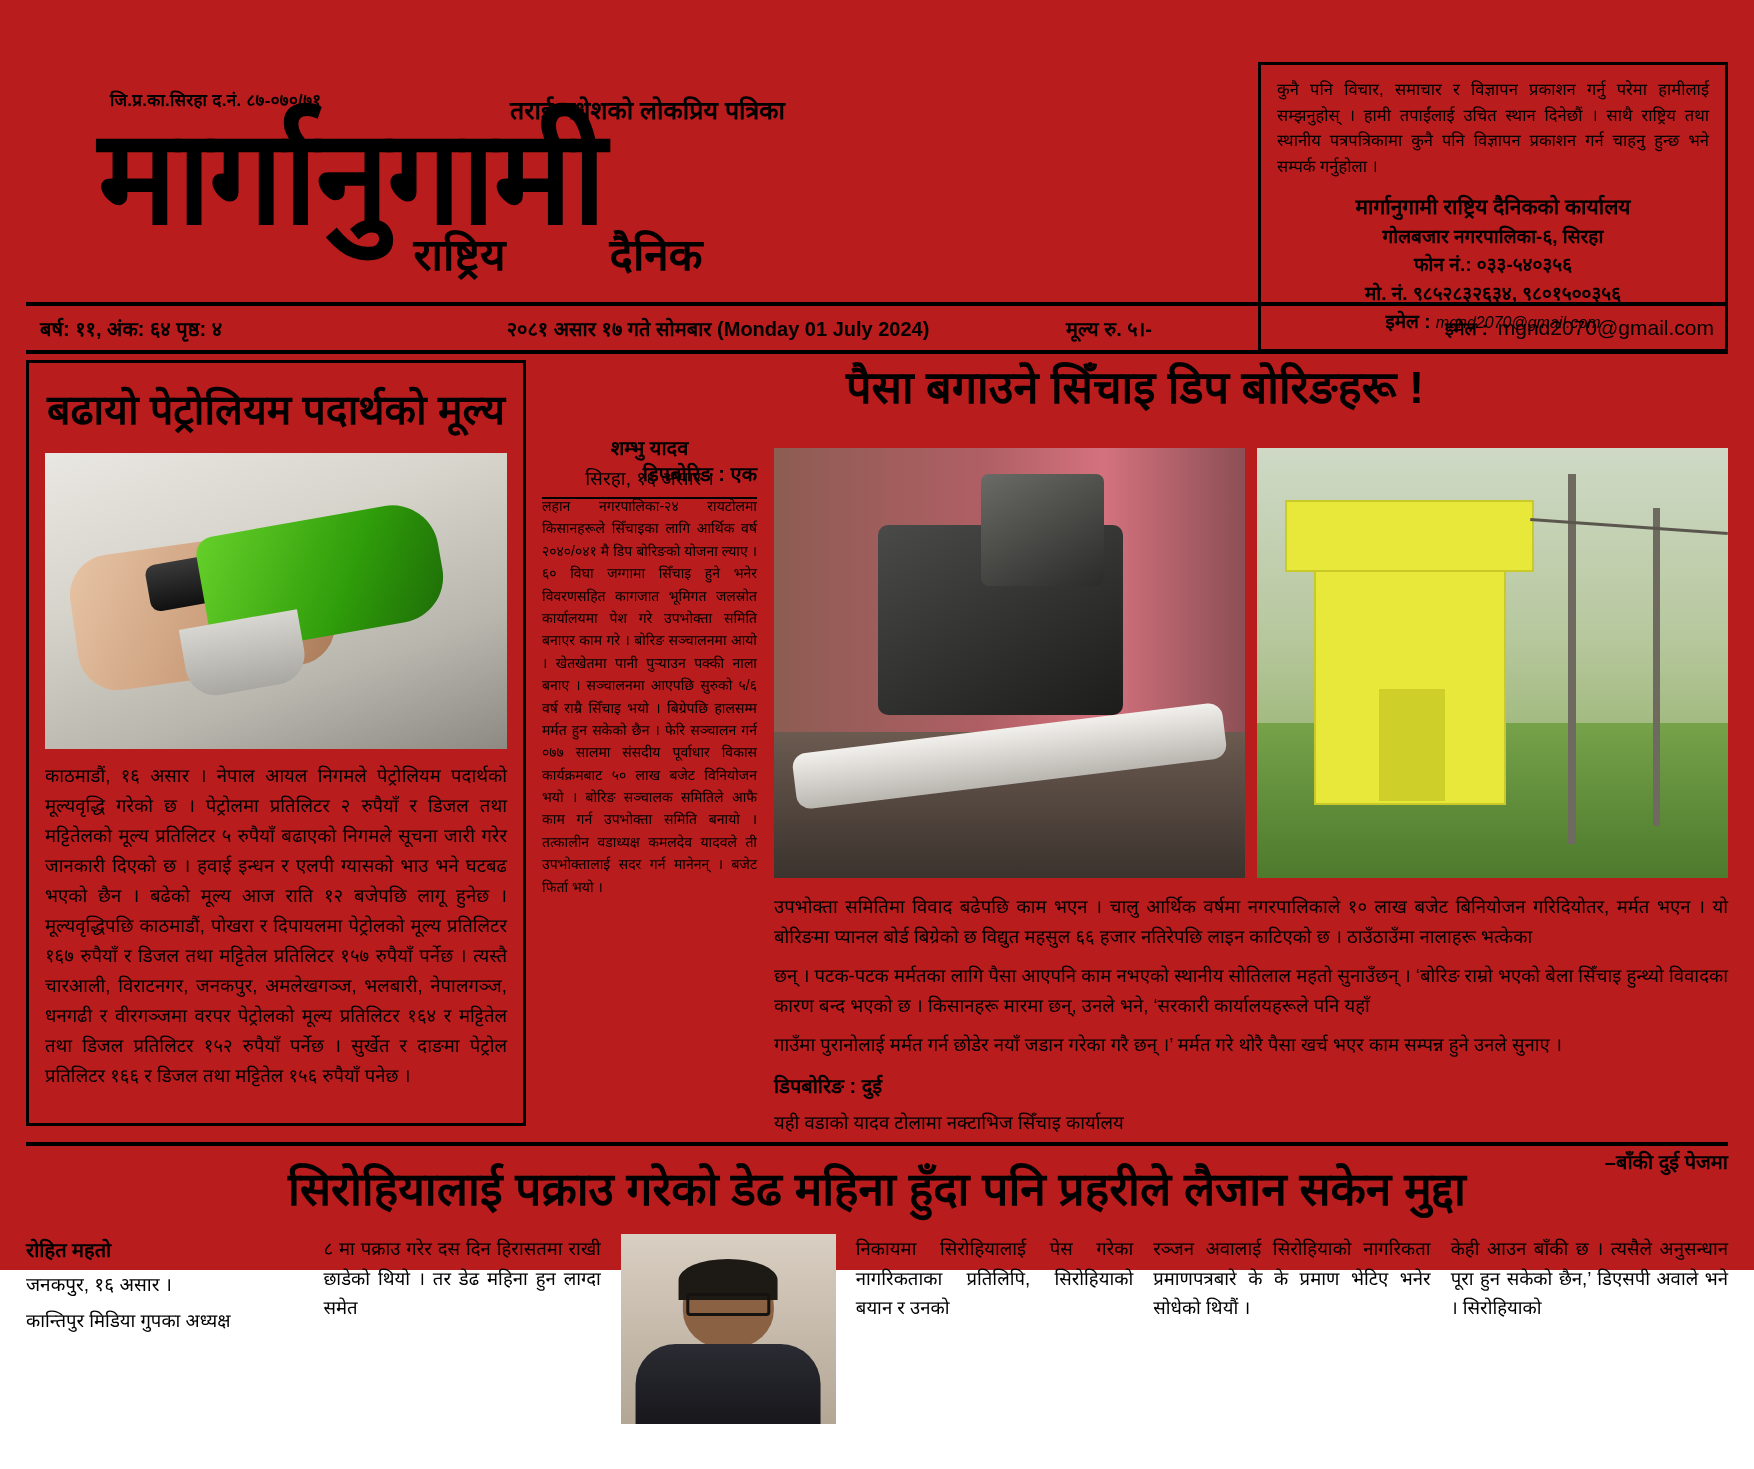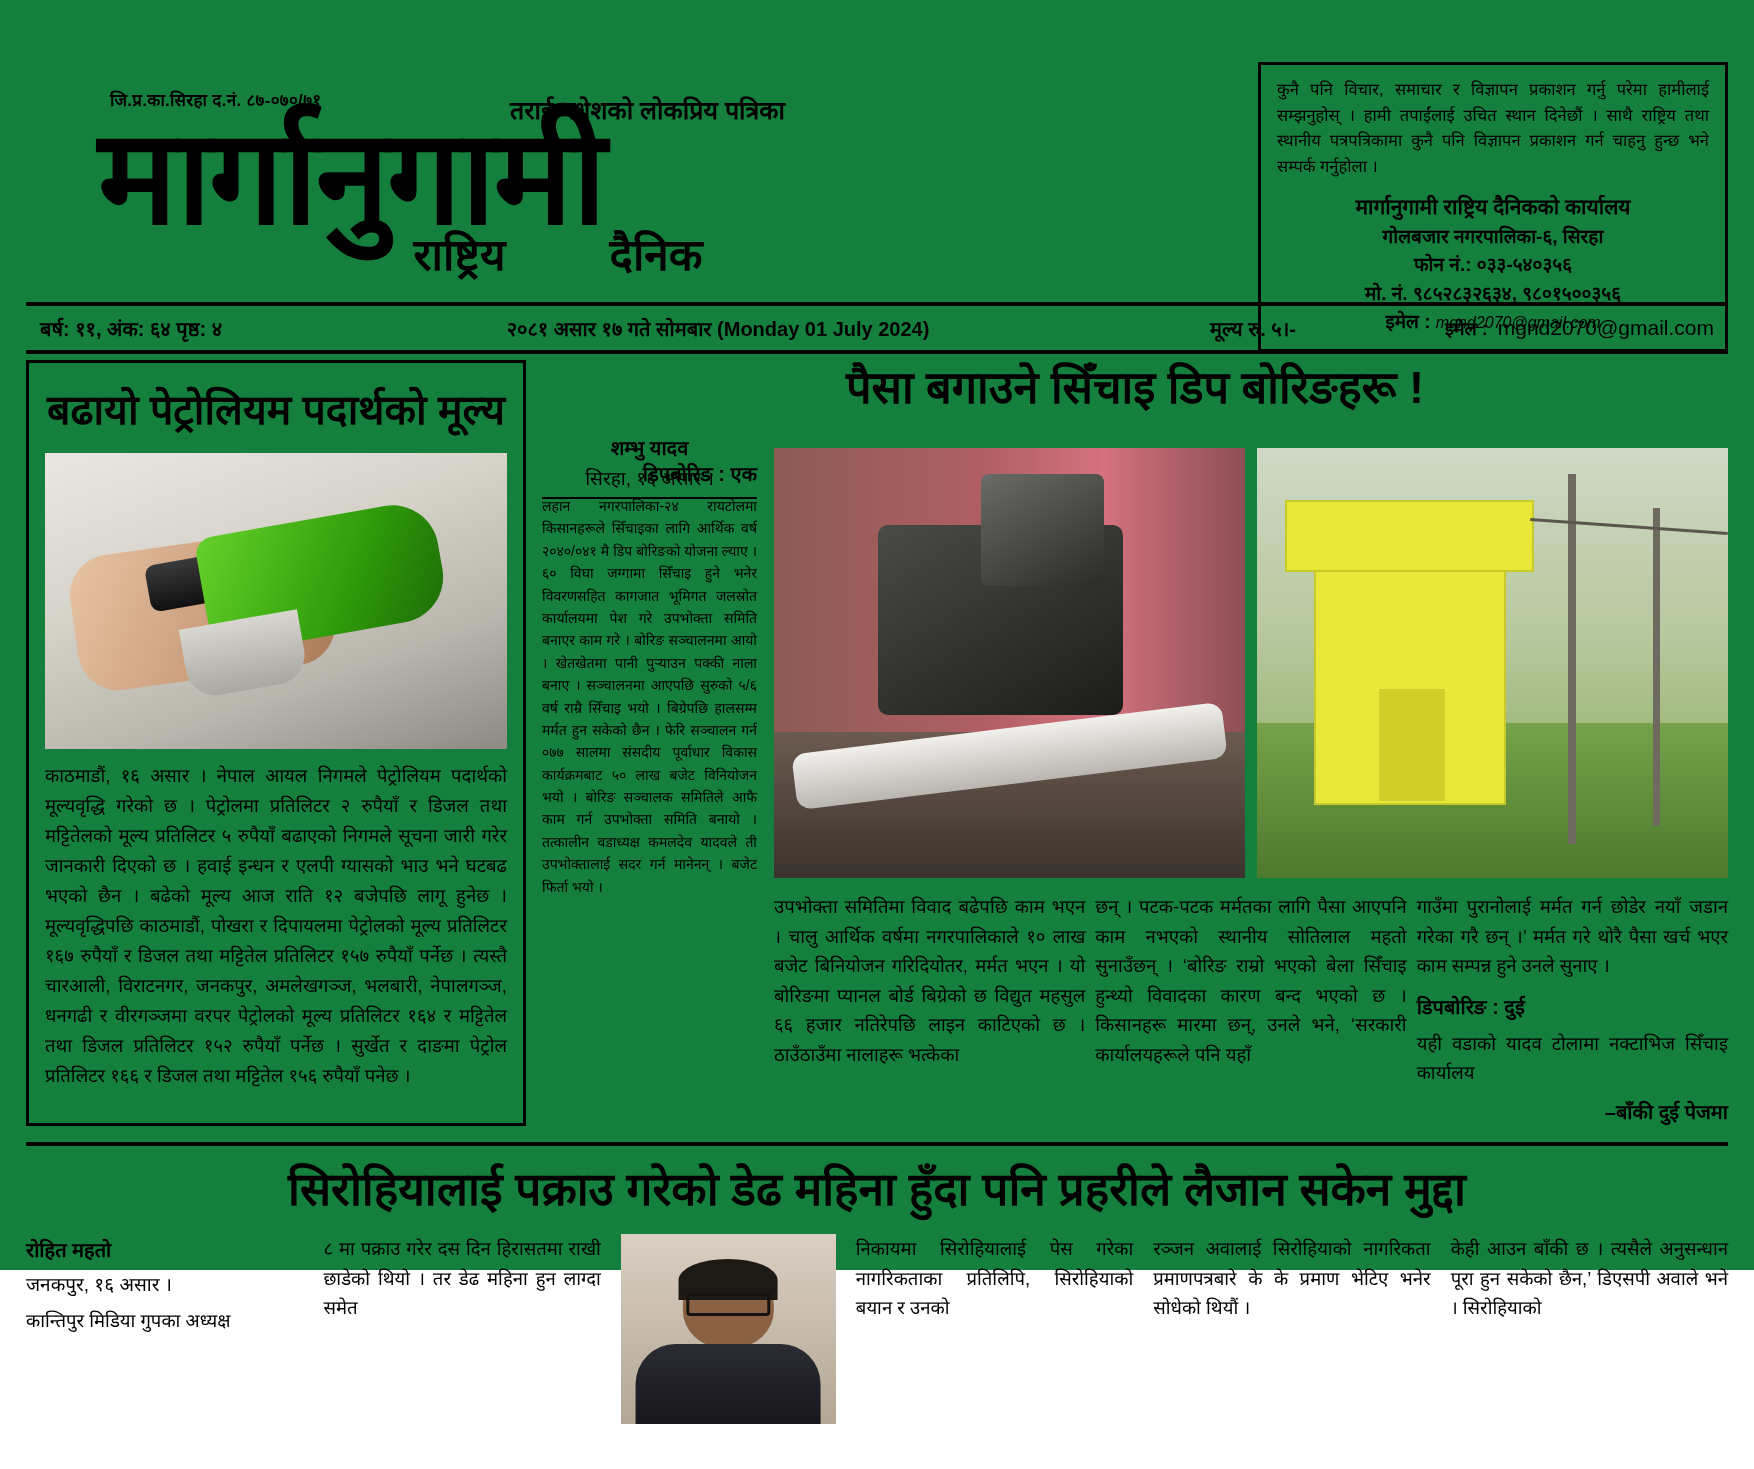--- a/index.html
+++ b/index.html
@@ -1,17 +1,17 @@
 <!DOCTYPE html>
 <html><head>
 <meta charset="utf-8">
 <style>
   html,body{margin:0;padding:0;background:#fff;}
   body{width:1754px;height:1469px;font-family:"Liberation Sans",sans-serif;color:#000;overflow:hidden;}
-  .page{position:relative;width:1754px;height:1270px;background:#15803d;}
+  .page{position:relative;width:1754px;height:1270px;background:#b91c1c;}
 
   
   .masthead{position:relative;height:360px;padding:0 26px;box-sizing:border-box;}
   .reg-line{position:absolute;left:110px;top:88px;font-size:17px;font-weight:bold;letter-spacing:.3px;}
   .tagline{position:absolute;left:510px;top:92px;font-size:25px;font-weight:bold;}
   .logo{position:absolute;left:98px;top:112px;width:920px;}
   .logo .big{font-size:132px;font-weight:bold;line-height:1.02;letter-spacing:-2px;
              font-family:"Liberation Serif",serif;}
   .logo .sub{position:relative;margin-top:-24px;display:flex;justify-content:center;gap:104px;
              font-size:44px;font-weight:bold;}
@@ -24,21 +24,21 @@
   .adbox .c{text-align:center;font-size:19px;font-weight:bold;line-height:1.5;margin-top:12px;}
   .adbox .c .s1{font-size:21px;}
   .adbox .mail{font-size:16px;font-weight:normal;font-style:italic;}
 
   
   .infobar{position:absolute;left:26px;right:26px;top:302px;height:44px;border-top:4px solid #000;
            border-bottom:4px solid #000;display:flex;align-items:center;font-size:20px;font-weight:bold;}
   .infobar .seg{padding:0 14px;}
   .infobar .issue{width:330px;}
   .infobar .date{flex:1;text-align:center;}
-  .infobar .price{width:230px;text-align:right;}
+  .infobar .price{width:230px;text-align:left;}
   .infobar .mailseg{width:390px;text-align:right;display:flex;align-items:center;justify-content:flex-end;gap:10px;}
   .infobar .mailseg .lbl{font-weight:bold;font-size:18px;}
   .infobar .mailseg .addr{font-weight:normal;font-size:21px;}
 
   
   .content{position:absolute;left:26px;right:26px;top:360px;bottom:0;}
 
   .lead-left{position:absolute;left:0;top:0;width:500px;border:3px solid #000;height:766px;
              box-sizing:border-box;padding:14px 16px;}
   .lead-left h1{margin:6px 0 0 0;text-align:center;font-size:41px;line-height:1.32;font-weight:bold;}
@@ -80,21 +80,21 @@
   .bp2{flex:1;position:relative;overflow:hidden;background:#9cc26a;}
   .bp2 .sky{position:absolute;inset:0;background:linear-gradient(180deg,#cfd9c6 0%,#b6c79c 45%,#7fa44f 100%);}
   .bp2 .field{position:absolute;left:0;right:0;bottom:0;height:36%;background:linear-gradient(180deg,#76a24a,#4d7a2c);}
   .bp2 .tower{position:absolute;left:12%;top:16%;width:40%;height:66%;background:#e8e83a;border:2px solid #c9c92a;}
   .bp2 .towertop{position:absolute;left:6%;top:12%;width:52%;height:16%;background:#e8e83a;border:2px solid #c9c92a;}
   .bp2 .door{position:absolute;left:26%;top:56%;width:14%;height:26%;background:#cfcf2a;}
   .bp2 .pole1{position:absolute;left:66%;top:6%;width:8px;height:86%;background:#6f6a60;}
   .bp2 .pole2{position:absolute;left:84%;top:14%;width:7px;height:74%;background:#6f6a60;}
   .bp2 .wire{position:absolute;left:58%;top:18%;width:42%;height:3px;background:#5a564e;transform:rotate(4deg);}
 
-  .lead-bottom{position:absolute;left:232px;right:0;top:532px;height:234px;display:flex;gap:10px;}
+  .lead-bottom{position:absolute;left:232px;right:0;top:532px;height:234px;display:flex;gap:10px;flex-direction:column;}
   .lead-bottom .col{flex:1;font-size:18.5px;line-height:1.6;text-align:justify;}
   .lead-bottom .kicker{font-size:20px;font-weight:bold;margin:10px 0 6px 0;}
   .lead-bottom .cont{text-align:right;font-weight:bold;font-size:20px;margin-top:8px;}
 
   
   .rule{position:absolute;left:0;right:0;top:782px;border-top:4px solid #000;}
   .bottom{position:absolute;left:0;right:0;top:790px;}
   .bottom h1{margin:6px 0 0 0;text-align:center;font-size:46px;font-weight:bold;}
   .bcols{margin-top:16px;display:flex;gap:20px;}
   .bcol{flex:1;font-size:18.5px;line-height:1.6;text-align:justify;}

